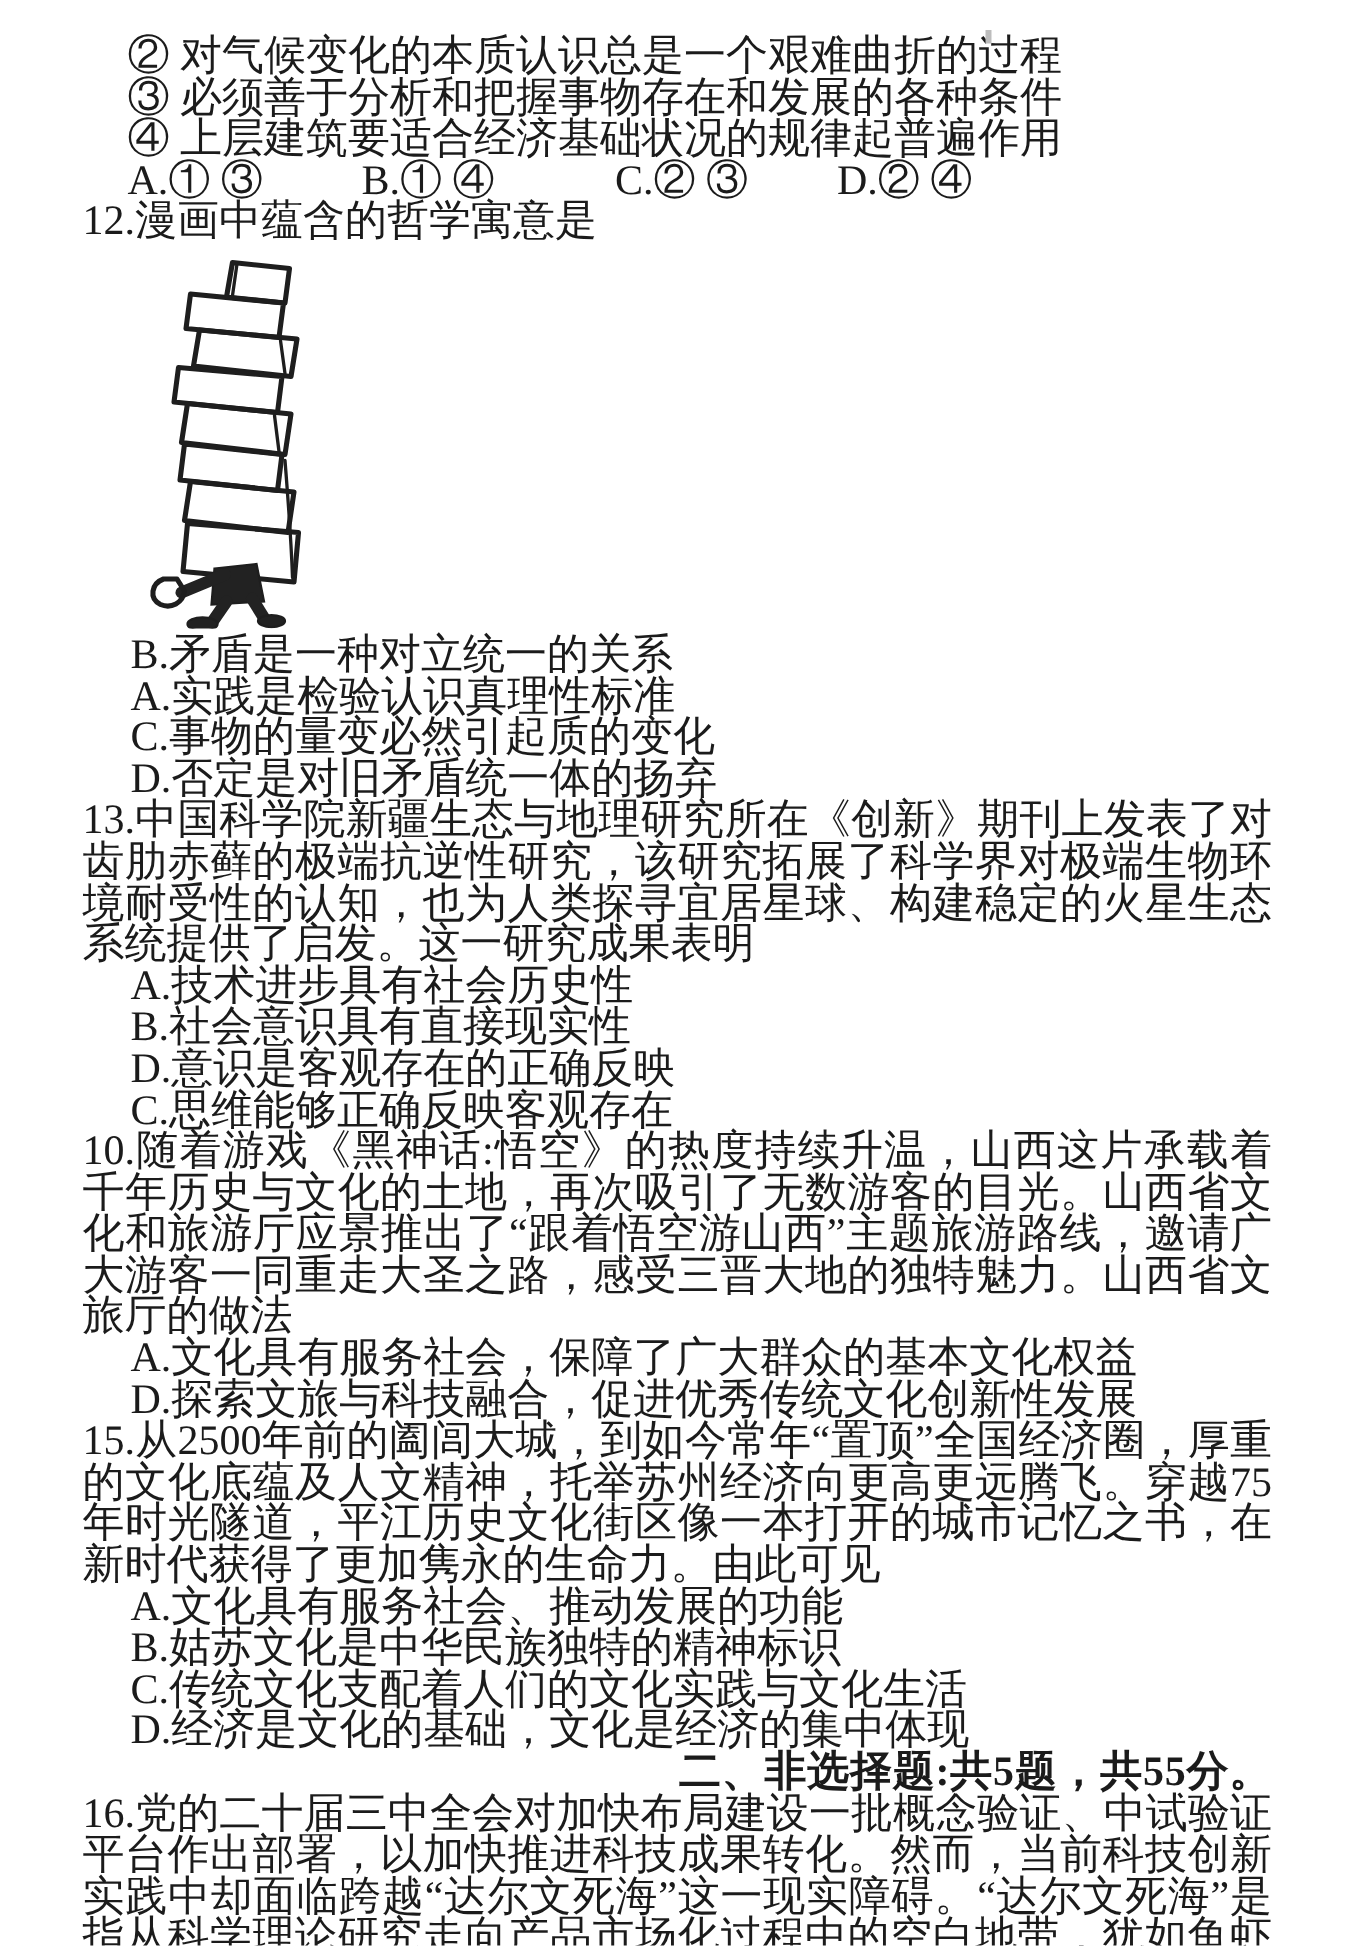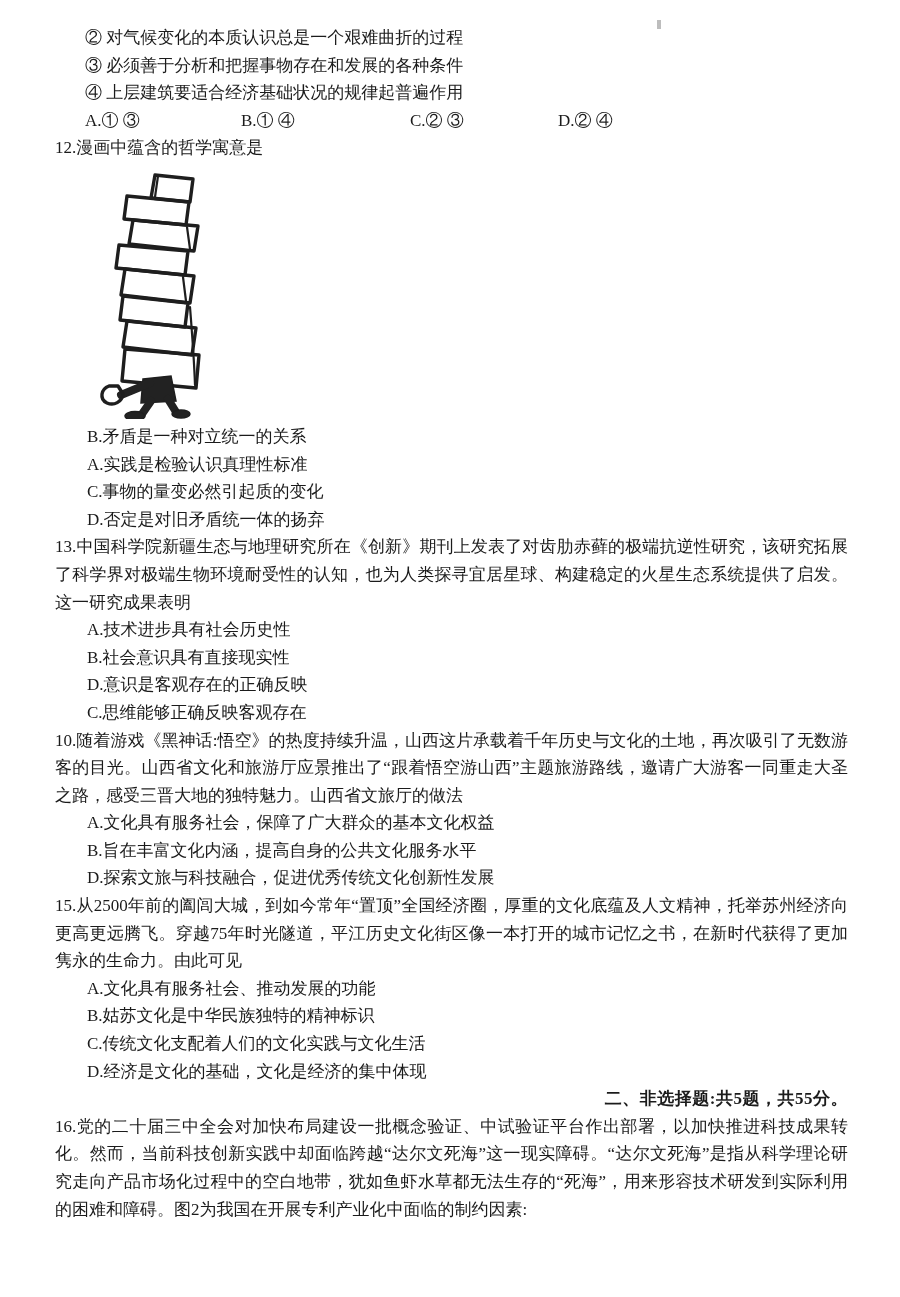--- a/index.html
+++ b/index.html
@@ -9,21 +9,21 @@
     font-family: "Liberation Serif", "DejaVu Serif", serif;
     color: #1b1b1b;
     position: relative;
     overflow: hidden;
   }
   .page {
     position: relative;
     box-sizing: border-box;
     width: 900px; height: 1297px;
     padding: 24px 52px 0 55px;
-    font-size: 17px;
+    font-size: 28px;
     line-height: 27.6px;
   }
   p { margin: 0; }
   .sub-item { margin-left: 30px; }
   .stem { text-align: justify; }
   .option { margin-left: 32px; }
   .choices { position: relative; height: 27.6px; text-align: right; }
   .choices span { position: absolute; top: 0; white-space: nowrap; }
   .choices span:nth-child(1) { left: 30px; }
   .choices span:nth-child(2) { left: 186px; }
@@ -112,21 +112,20 @@
     <p class="stem">13.中国科学院新疆生态与地理研究所在《创新》期刊上发表了对齿肋赤藓的极端抗逆性研究，该研究拓展了科学界对极端生物环境耐受性的认知，也为人类探寻宜居星球、构建稳定的火星生态系统提供了启发。这一研究成果表明</p>
     <p class="option">A.技术进步具有社会历史性</p>
     <p class="option">B.社会意识具有直接现实性</p>
     <p class="option">D.意识是客观存在的正确反映</p>
     <p class="option">C.思维能够正确反映客观存在</p>
   </section>
 
   <section>
     <p class="stem">10.随着游戏《黑神话:悟空》的热度持续升温，山西这片承载着千年历史与文化的土地，再次吸引了无数游客的目光。山西省文化和旅游厅应景推出了“跟着悟空游山西”主题旅游路线，邀请广大游客一同重走大圣之路，感受三晋大地的独特魅力。山西省文旅厅的做法</p>
     <p class="option">A.文化具有服务社会，保障了广大群众的基本文化权益</p>
-    <p class="option">B.旨在丰富文化内涵，提高自身的公共文化服务水平</p>
     <p class="option">D.探索文旅与科技融合，促进优秀传统文化创新性发展</p>
   </section>
 
   <section>
     <p class="stem">15.从2500年前的阖闾大城，到如今常年“置顶”全国经济圈，厚重的文化底蕴及人文精神，托举苏州经济向更高更远腾飞。穿越75年时光隧道，平江历史文化街区像一本打开的城市记忆之书，在新时代获得了更加隽永的生命力。由此可见</p>
     <p class="option">A.文化具有服务社会、推动发展的功能</p>
     <p class="option">B.姑苏文化是中华民族独特的精神标识</p>
     <p class="option">C.传统文化支配着人们的文化实践与文化生活</p>
     <p class="option">D.经济是文化的基础，文化是经济的集中体现</p>
   </section>

